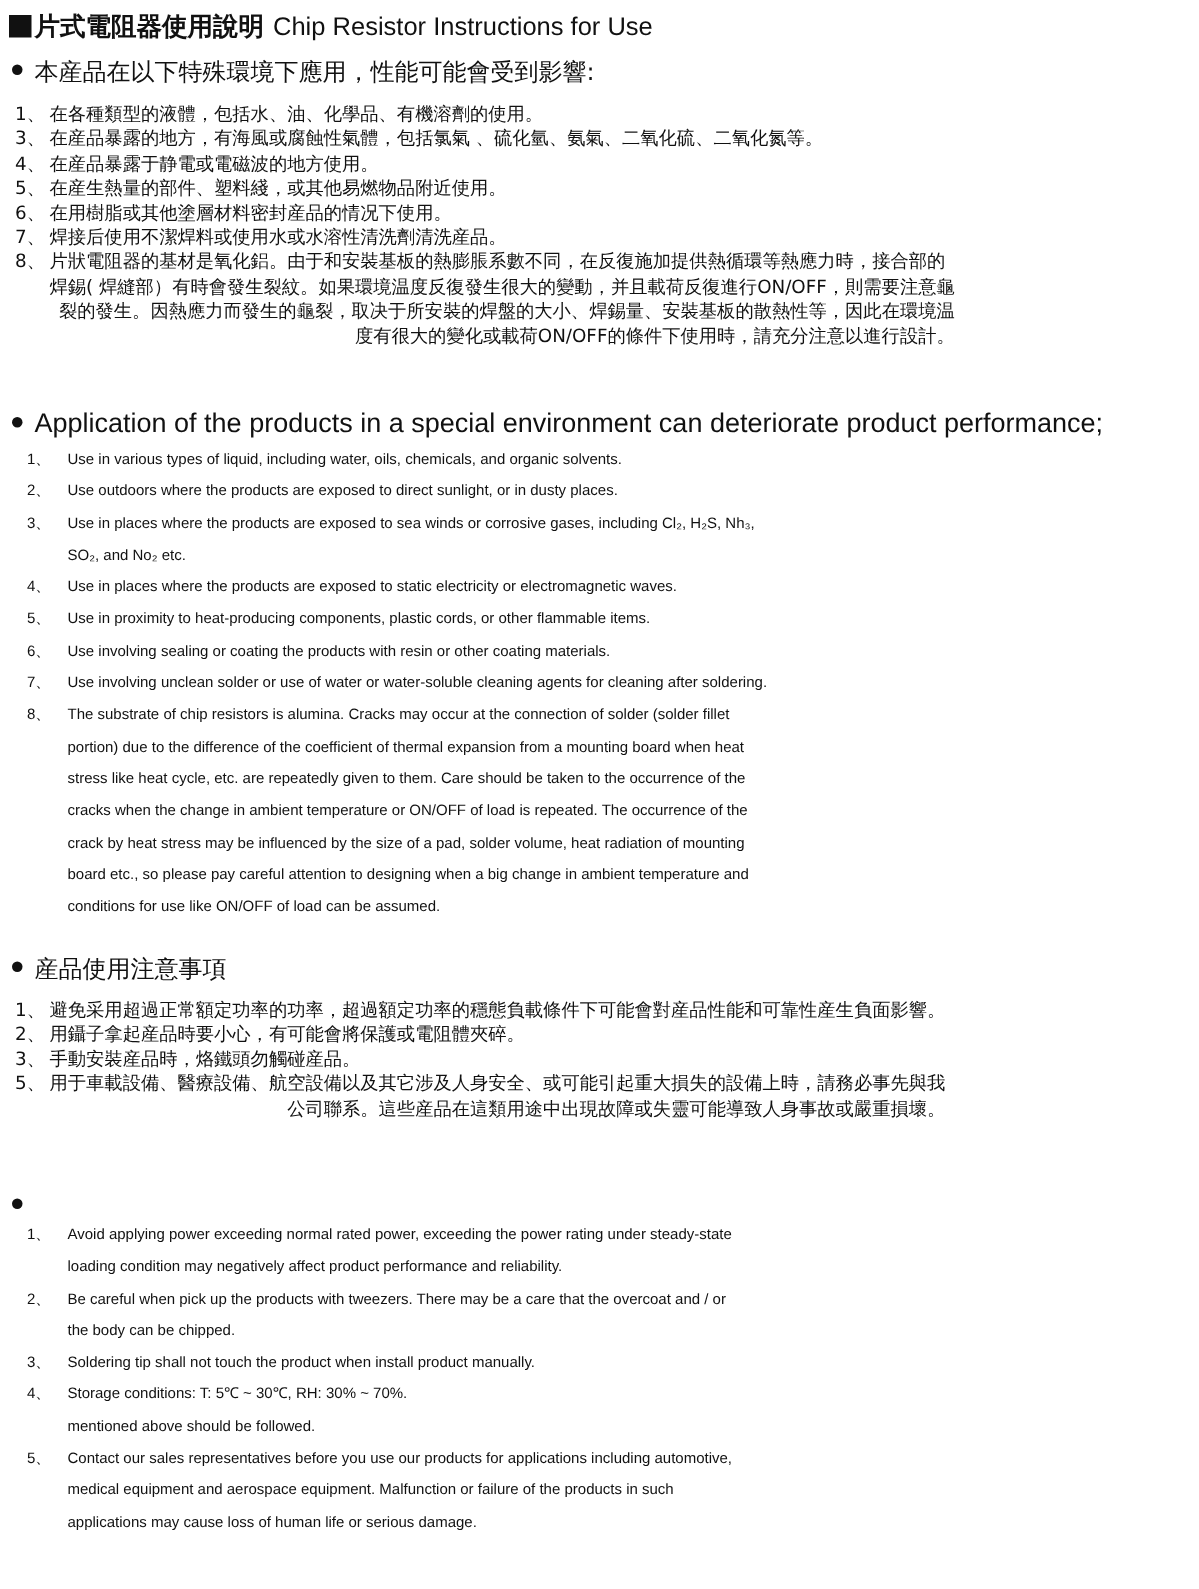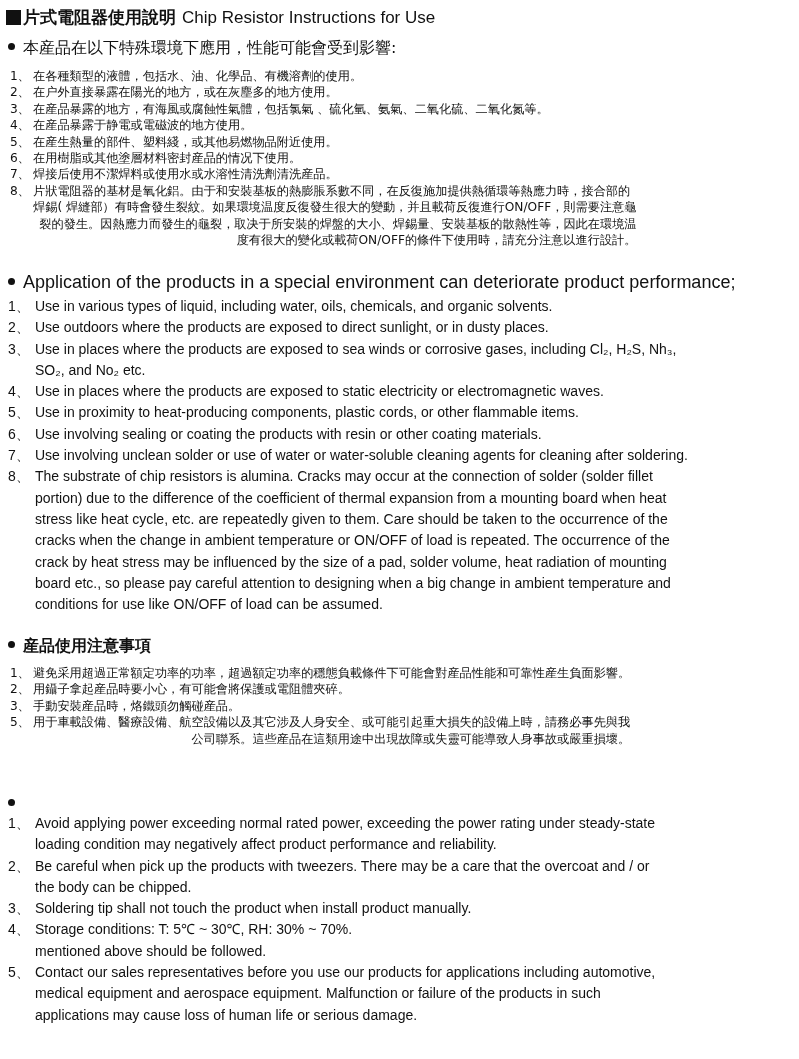--- a/index.html
+++ b/index.html
@@ -19,43 +19,40 @@
   }
   .head .dot { display: inline-block; width: 7px; height: 7px; border-radius: 50%; background: #111; margin-right: 8px; vertical-align: 3px; }
   .head.en { font-family: "Liberation Sans", sans-serif; font-size: 18px; }
   .zh {
     position: absolute; left: 10px; font-size: 12.2px; line-height: 16.4px; white-space: nowrap;
     font-family: "DejaVu Sans", sans-serif;
   }
   .zh .num { display: inline-block; width: 23px; }
   .zh .cont { display: block; padding-left: 23px; text-align: right; }
   .en-list {
-    position: absolute; left: 8px; font-family: "Liberation Sans", sans-serif; font-size: 14px;
+    position: absolute; left: 18px; font-family: "Liberation Sans", sans-serif; font-size: 10px;
     line-height: 21.3px; white-space: nowrap;
   }
   .en-list .num { display: inline-block; width: 27px; }
   .en-list .cont { display: block; padding-left: 27px; }
 </style>
 </head>
 <body>
 
 <div class="page">
   <div class="title">
     <span class="sq"></span><span>片式電阻器使用說明</span><span class="en">Chip Resistor Instructions for Use</span>
   </div>
 
   <div class="head" style="top:38px;">
     <span class="dot"></span><span>本産品在以下特殊環境下應用，性能可能會受到影響:</span>
   </div>
   <div class="zh" style="top:68px;">
       <div>
         <div><span class="num">1、</span><span>在各種類型的液體，包括水、油、化學品、有機溶劑的使用。</span></div>
-      </div>
-      <div>
-        <div><span class="num">2、</span><span>在户外直接暴露在陽光的地方，或在灰塵多的地方使用。</span></div>
       </div>
       <div>
         <div><span class="num">3、</span><span>在産品暴露的地方，有海風或腐蝕性氣體，包括氯氣 、硫化氫、氨氣、二氧化硫、二氧化氮等。</span></div>
       </div>
       <div>
         <div><span class="num">4、</span><span>在産品暴露于静電或電磁波的地方使用。</span></div>
       </div>
       <div>
         <div><span class="num">5、</span><span>在産生熱量的部件、塑料綫，或其他易燃物品附近使用。</span></div>
       </div>
@@ -103,21 +100,21 @@
         <div><span class="num">8、</span><span>The substrate of chip resistors is alumina. Cracks may occur at the connection of solder (solder fillet</span></div>
         <span class="cont">portion) due to the difference of the coefficient of thermal expansion from a mounting board when heat</span>
         <span class="cont">stress like heat cycle, etc. are repeatedly given to them. Care should be taken to the occurrence of the</span>
         <span class="cont">cracks when the change in ambient temperature or ON/OFF of load is repeated. The occurrence of the</span>
         <span class="cont">crack by heat stress may be influenced by the size of a pad, solder volume, heat radiation of mounting</span>
         <span class="cont">board etc., so please pay careful attention to designing when a big change in ambient temperature and</span>
         <span class="cont">conditions for use like ON/OFF of load can be assumed.</span>
       </div>
     </div>
 
-  <div class="head" style="top:636px;font-weight:bold;">
+  <div class="head" style="top:636px;">
     <span class="dot"></span><span>産品使用注意事項</span>
   </div>
   <div class="zh" style="top:665px;">
       <div>
         <div><span class="num">1、</span><span>避免采用超過正常額定功率的功率，超過額定功率的穩態負載條件下可能會對産品性能和可靠性産生負面影響。</span></div>
       </div>
       <div>
         <div><span class="num">2、</span><span>用鑷子拿起産品時要小心，有可能會將保護或電阻體夾碎。</span></div>
       </div>
       <div>

